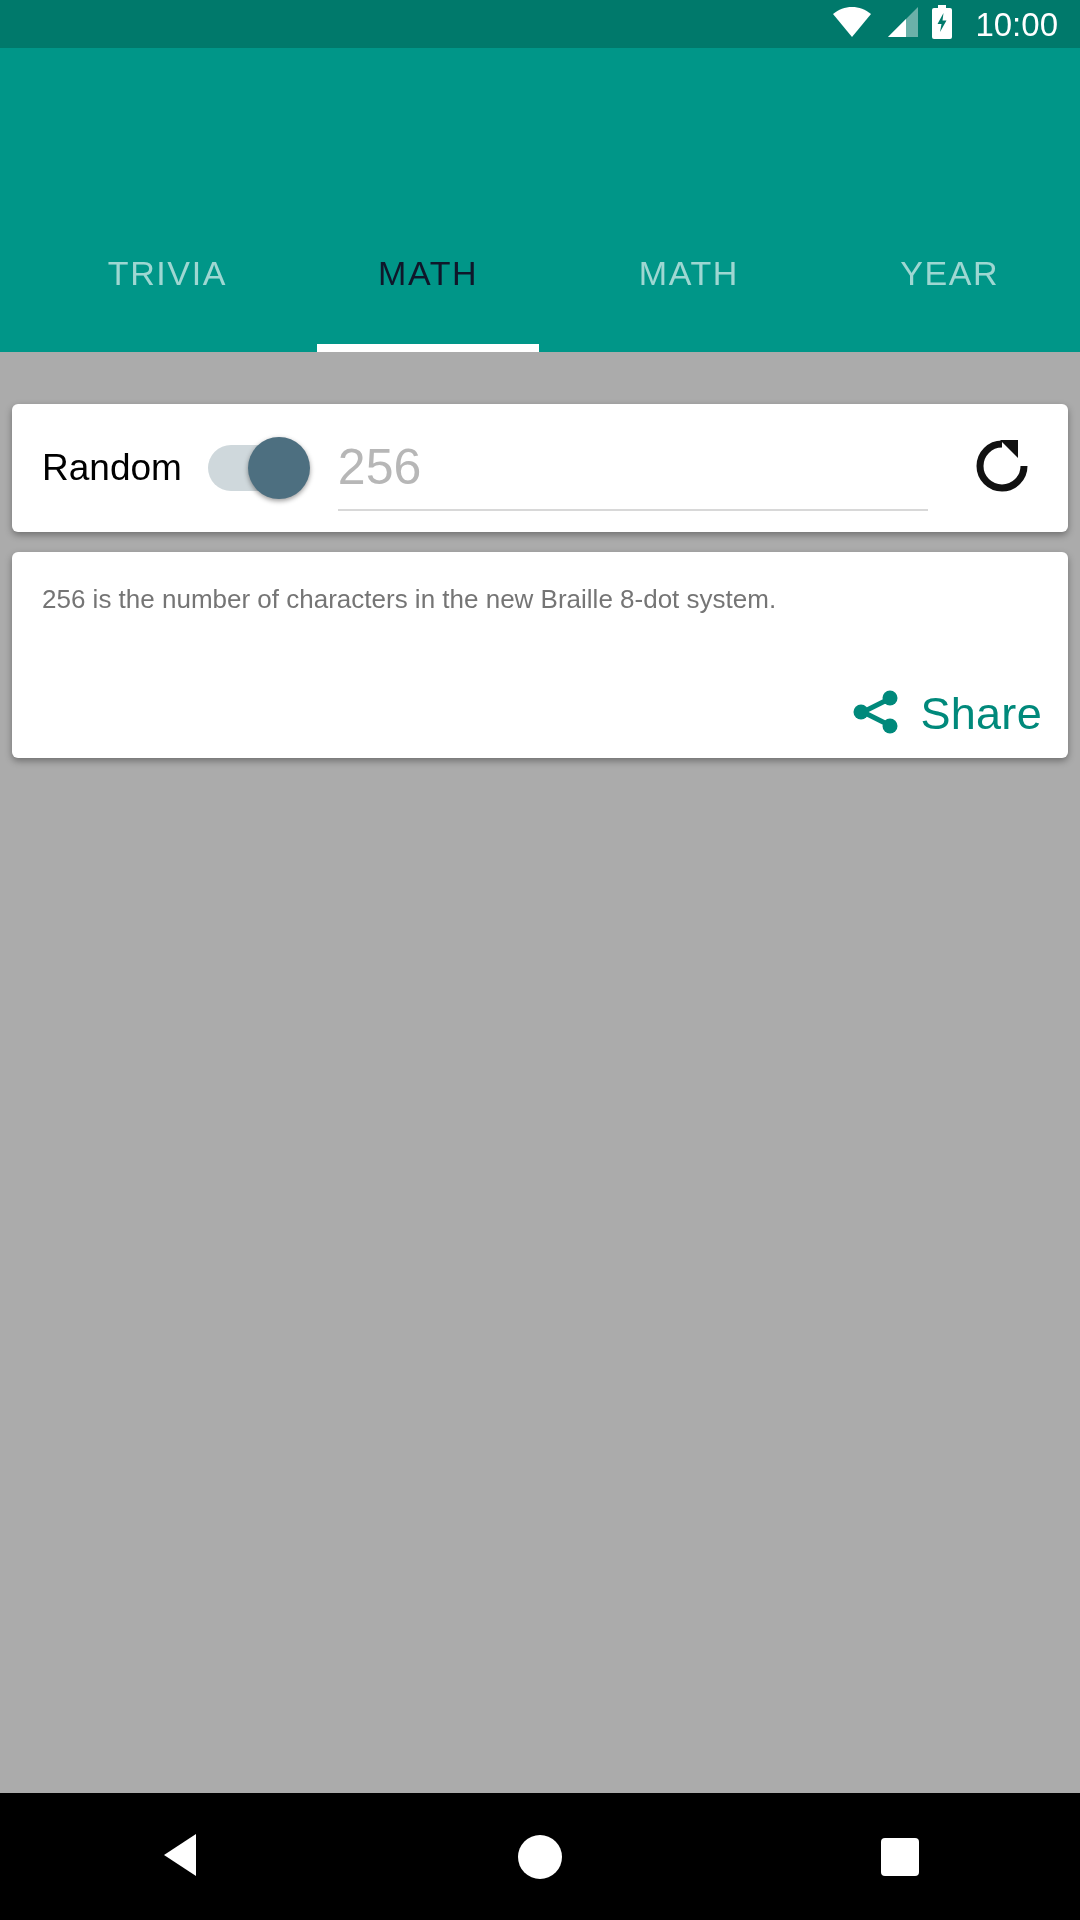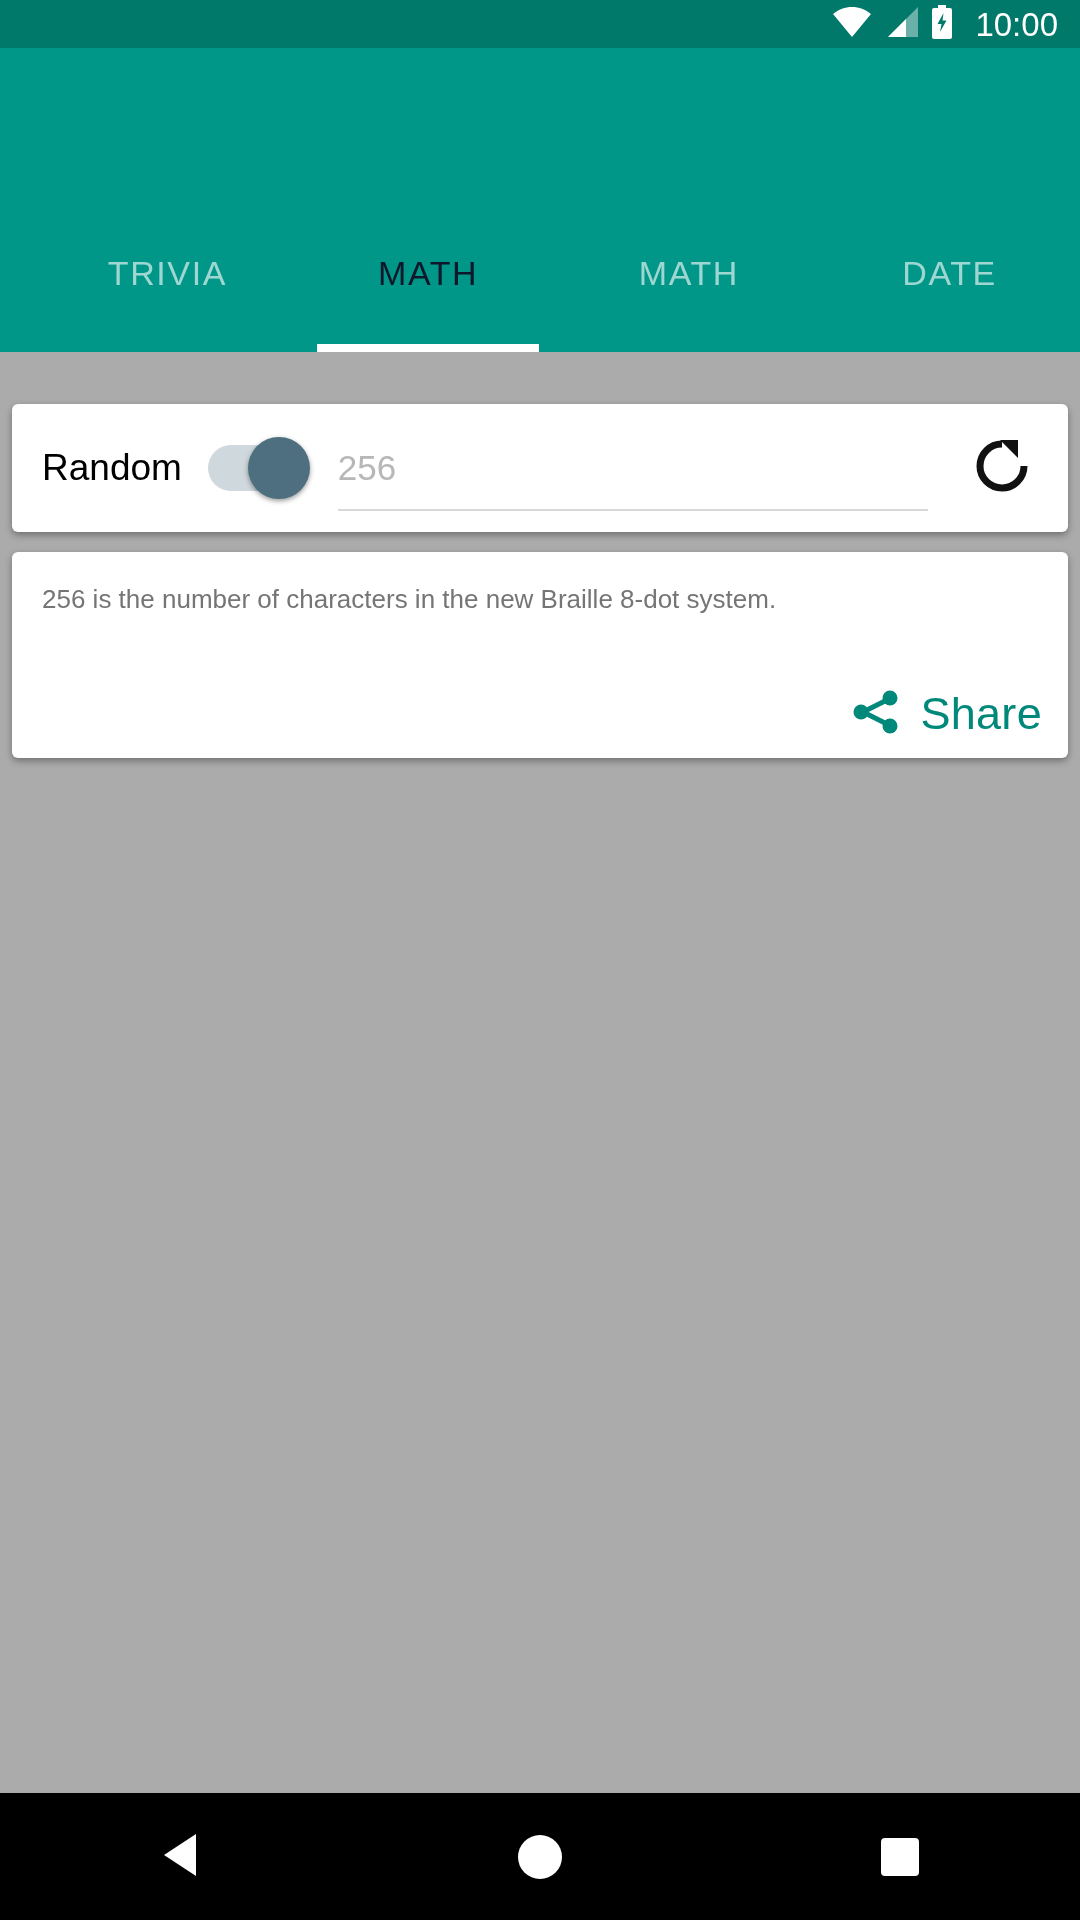--- a/index.html
+++ b/index.html
@@ -195,21 +195,21 @@
     margin-left: 8px;
     margin-right: 36px;
     position: relative;
     height: 86px;
     display: flex;
     align-items: center;
     border-bottom: 2px solid #D8D8D8;
     cursor: text;
   }
   .number-value {
-    font-size: 35px;
+    font-size: 50px;
     color: #B7B7B7;
     line-height: 1;
   }
   .refresh-btn {
     width: 76px;
     height: 76px;
     display: flex;
     align-items: center;
     justify-content: center;
     flex: 0 0 auto;
@@ -317,21 +317,21 @@
       </div>
       <div class="tab active">
         <span class="tab-label">MATH</span>
         <span class="tab-indicator"></span>
       </div>
       <div class="tab">
         <span class="tab-label">MATH</span>
 
       </div>
       <div class="tab">
-        <span class="tab-label">DATE</span>
+        <span class="tab-label">YEAR</span>
 
       </div>
     </div>
   </div>
 
   <div class="content">
 
     <div class="card card-input">
       <span class="random-label">Random</span>
 

